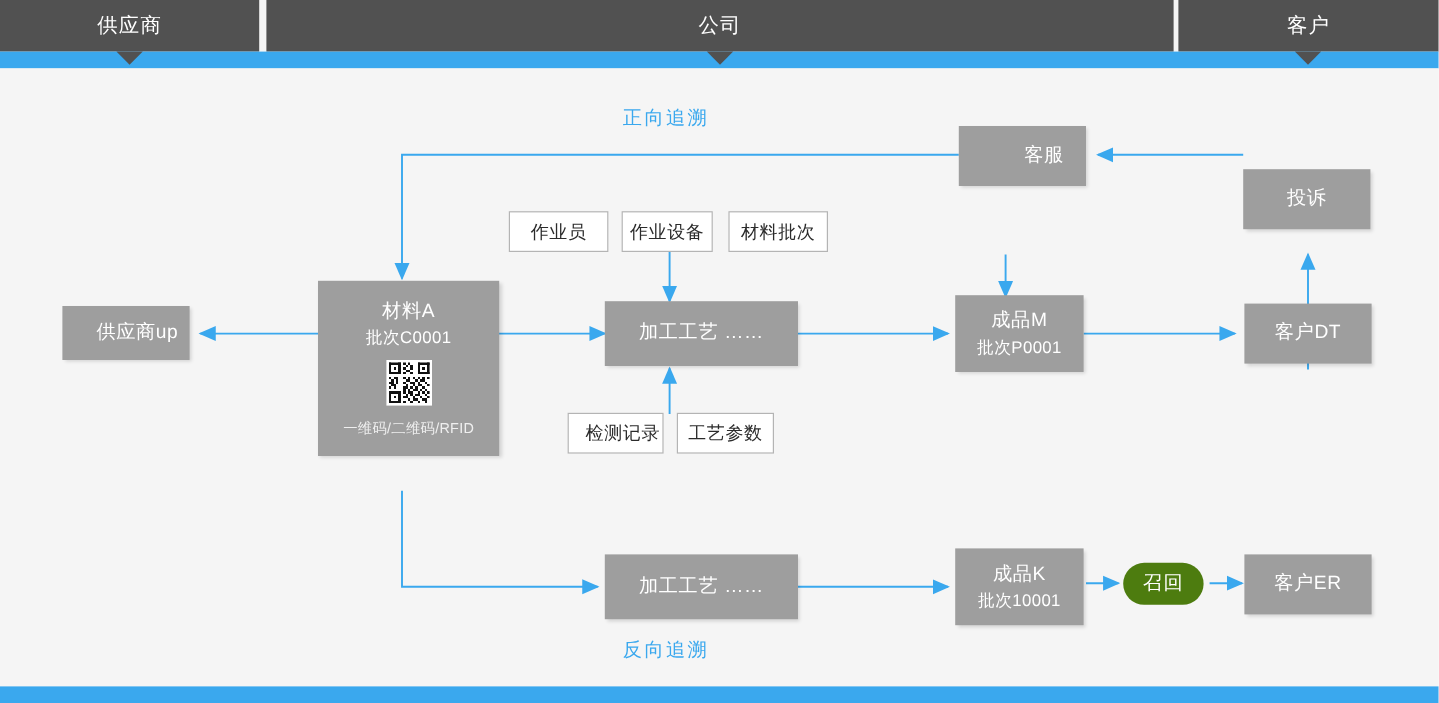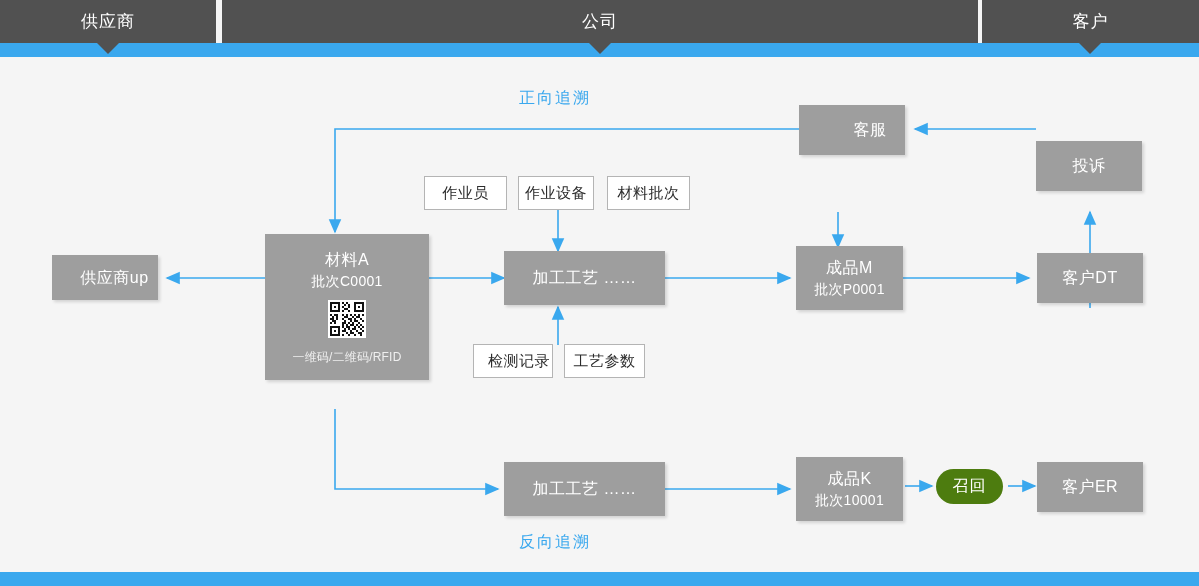--- a/index.html
+++ b/index.html
@@ -228,21 +228,21 @@
     </svg>
 
     <div class="caption" style="left:519px; top:31px;">正向追溯</div>
     <div class="caption" style="left:519px; top:475px;">反向追溯</div>
 
     <div class="node" style="left:52px; top:198px; width:106px; height:45px;padding-left:19px;">
       <span class="n-title">供应商up</span>
     </div>
 
 
-    <div class="node material" style="left:265px; top:177px; width:164px; height:146px;">
+    <div class="node material" style="left:265px; top:177px; width:151px; height:146px;">
       <span class="n-title">材料A</span>
       <span class="n-sub">批次C0001</span>
       <span class="qr">
         <svg width="34" height="34" viewBox="0 0 17 17" shape-rendering="crispEdges">
           <rect width="17" height="17" fill="#fff"></rect>
           <g fill="#111">
             <rect x="0" y="0" width="5" height="1"></rect>
               <rect x="0" y="4" width="5" height="1"></rect>
             <rect x="0" y="0" width="1" height="5"></rect>
               <rect x="4" y="0" width="1" height="5"></rect>

